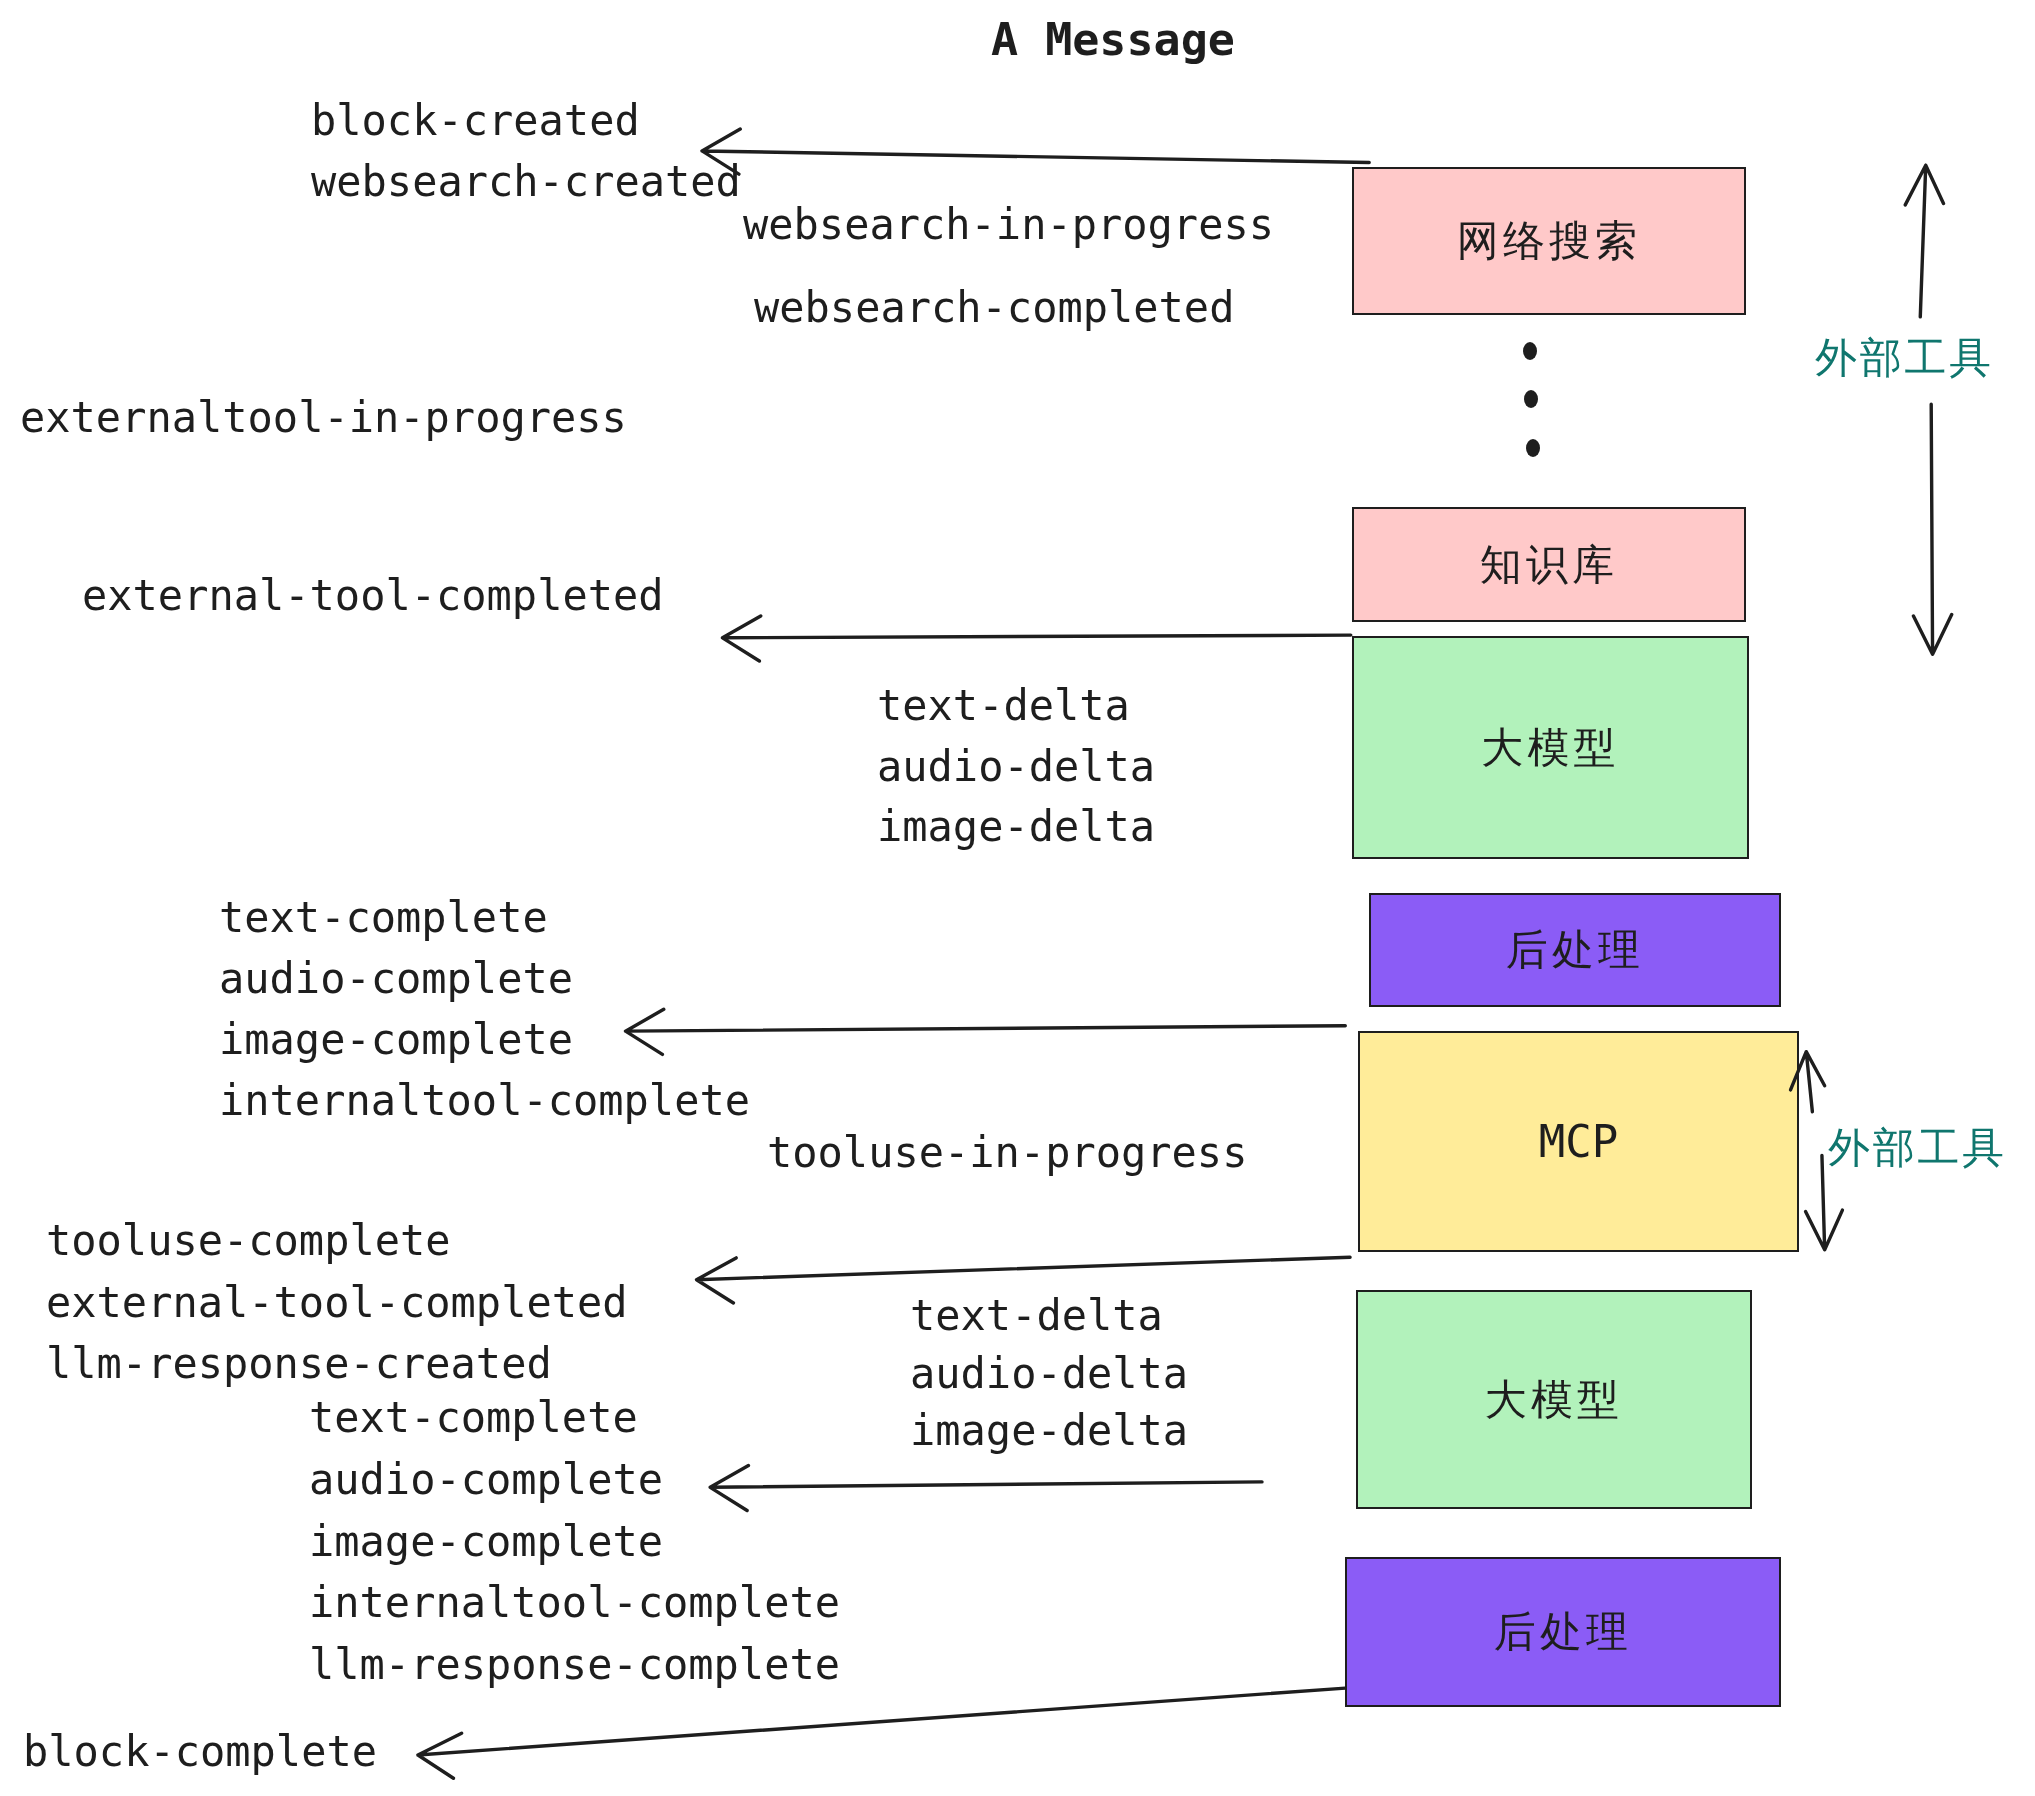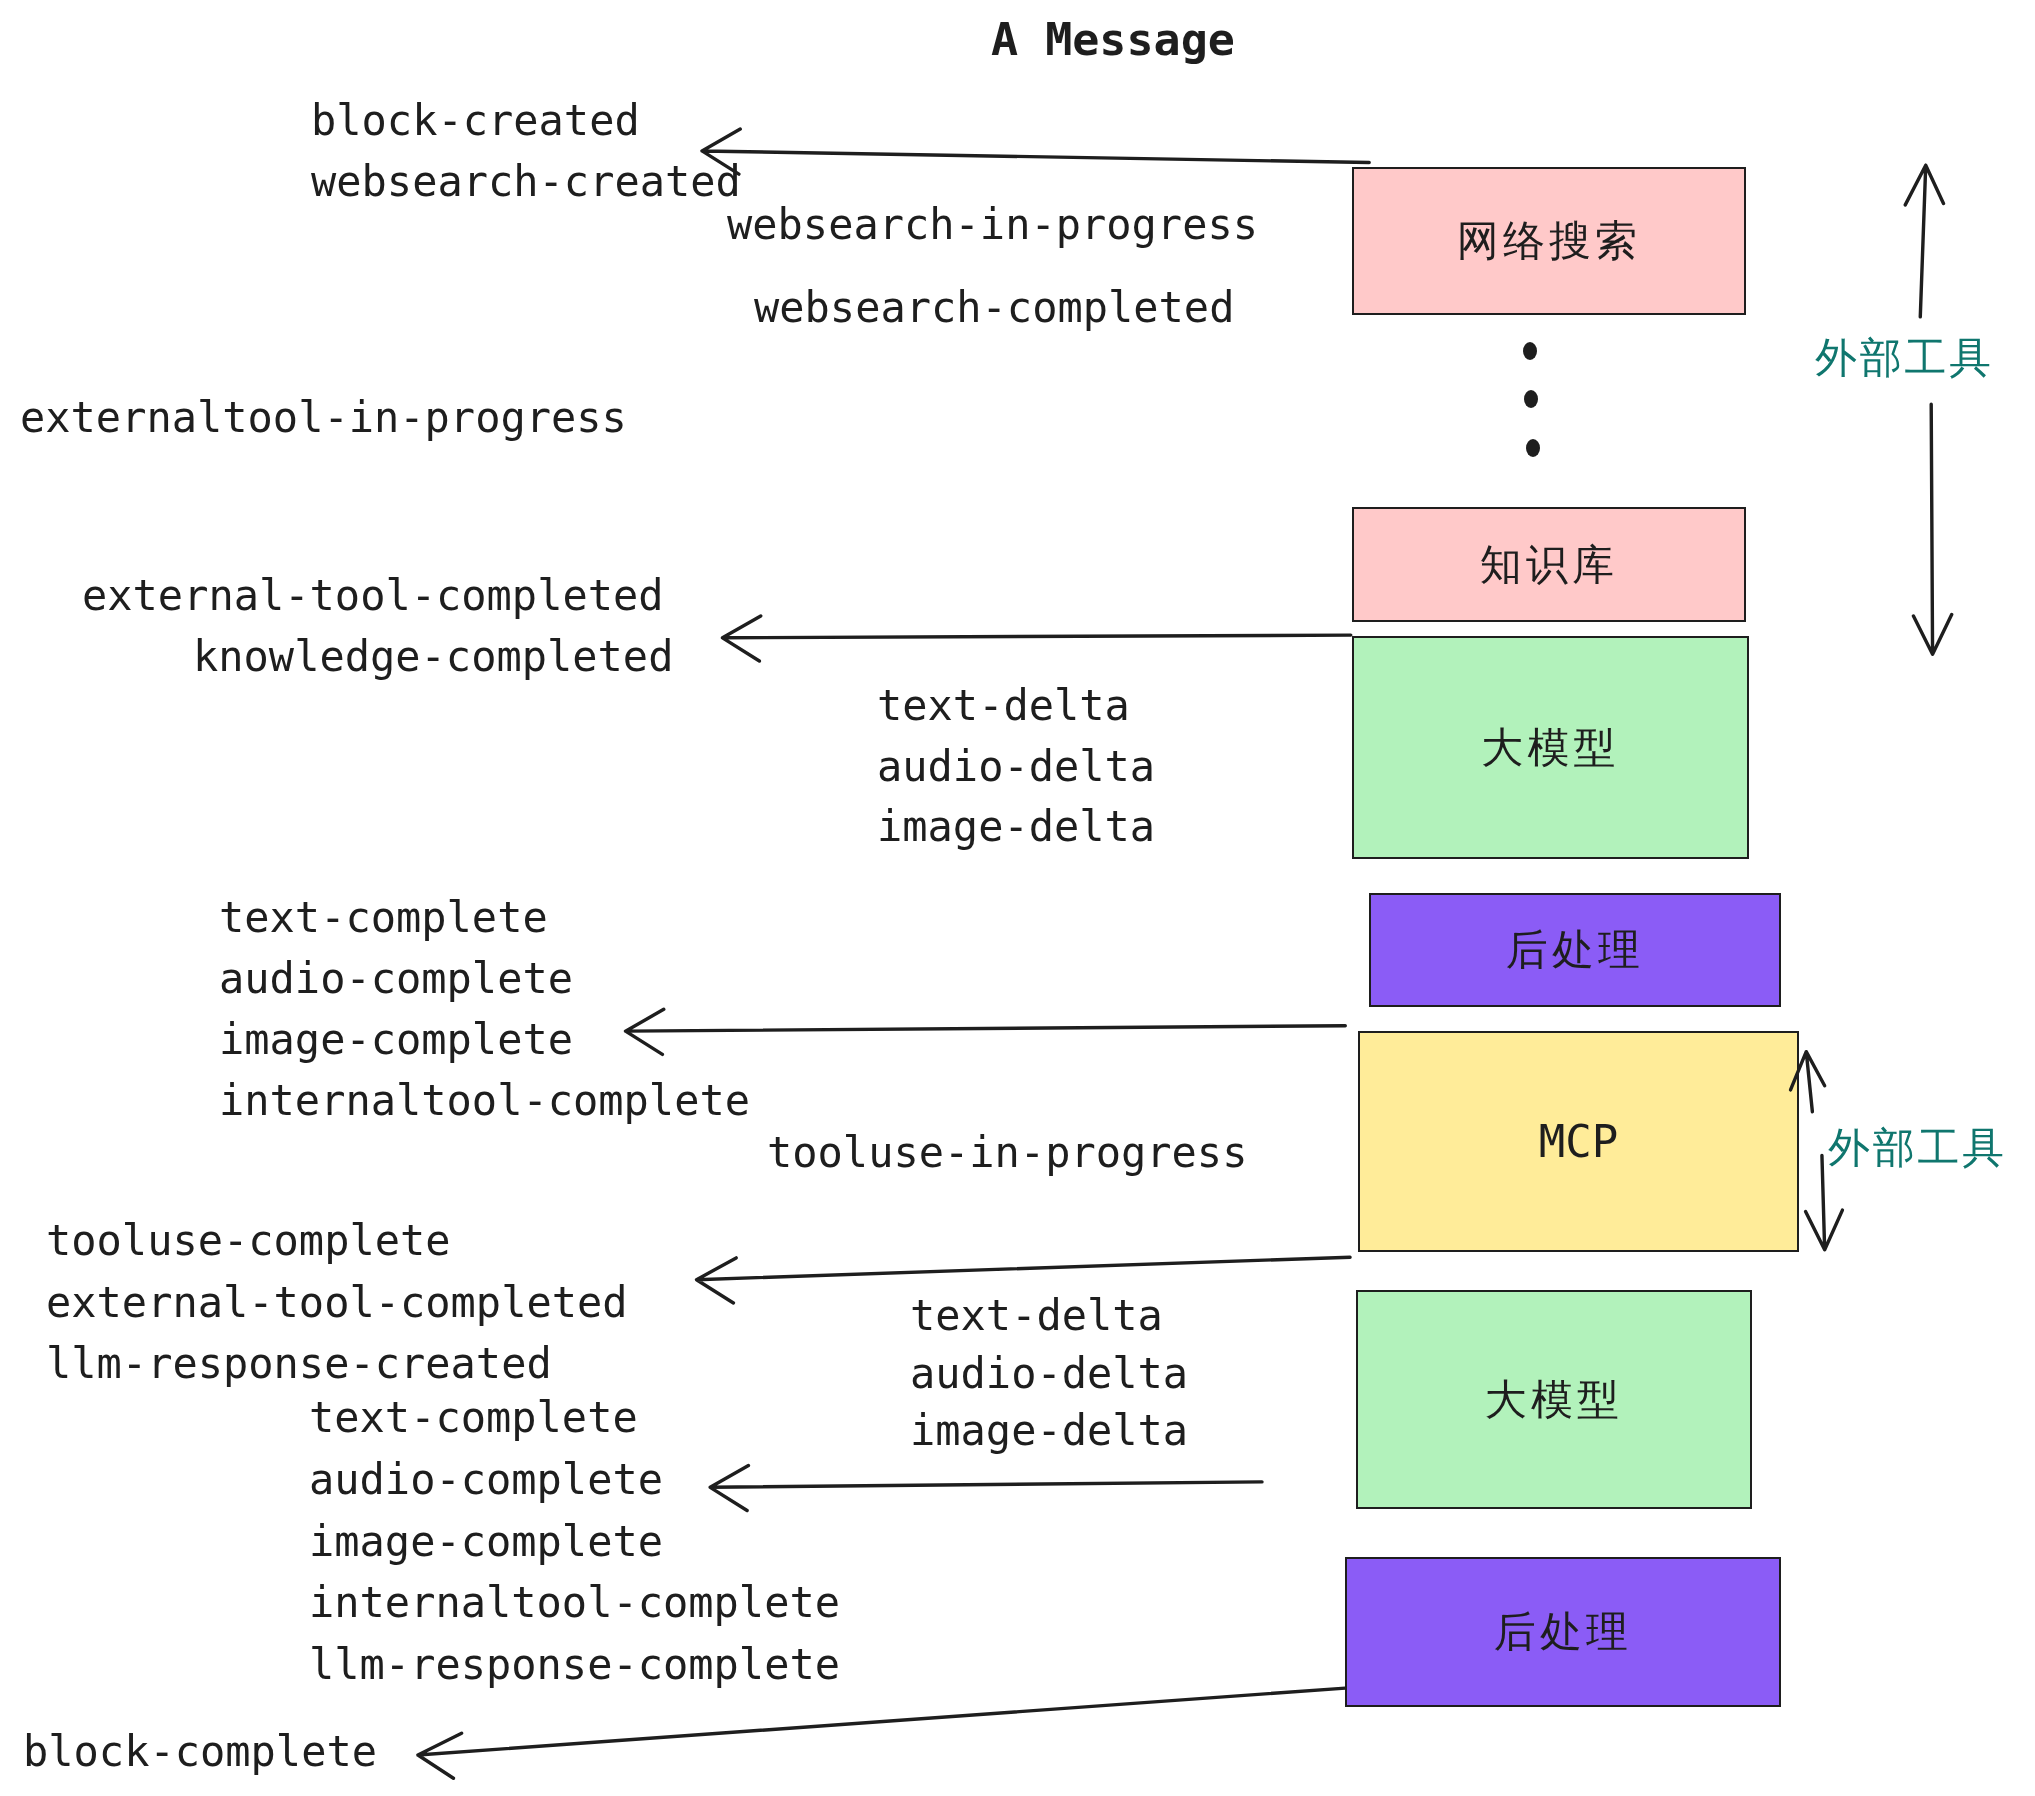--- a/index.html
+++ b/index.html
@@ -22,25 +22,24 @@
 </style>
 </head>
 <body>
 
 <div class="canvas">
 
   <div class="title">A Message</div>
 
   <div class="ev" style="left:311px;top:90px">block-created</div>
   <div class="ev" style="left:311px;top:151px">websearch-created</div>
-  <div class="ev" style="left:727px;top:194px">websearch-in-progress</div>
+  <div class="ev" style="left:743px;top:194px">websearch-in-progress</div>
   <div class="ev" style="left:754px;top:277px">websearch-completed</div>
   <div class="ev" style="left:20px;top:387px">externaltool-in-progress</div>
   <div class="ev" style="left:82px;top:565px">external-tool-completed</div>
-  <div class="ev" style="left:193px;top:626px">knowledge-completed</div>
 
   <div class="ev" style="left:877px;top:675px">text-delta</div>
   <div class="ev" style="left:877px;top:736px">audio-delta</div>
   <div class="ev" style="left:877px;top:796px">image-delta</div>
 
   <div class="ev" style="left:219px;top:887px">text-complete</div>
   <div class="ev" style="left:219px;top:948px">audio-complete</div>
   <div class="ev" style="left:219px;top:1009px">image-complete</div>
   <div class="ev" style="left:219px;top:1070px">internaltool-complete</div>
 

